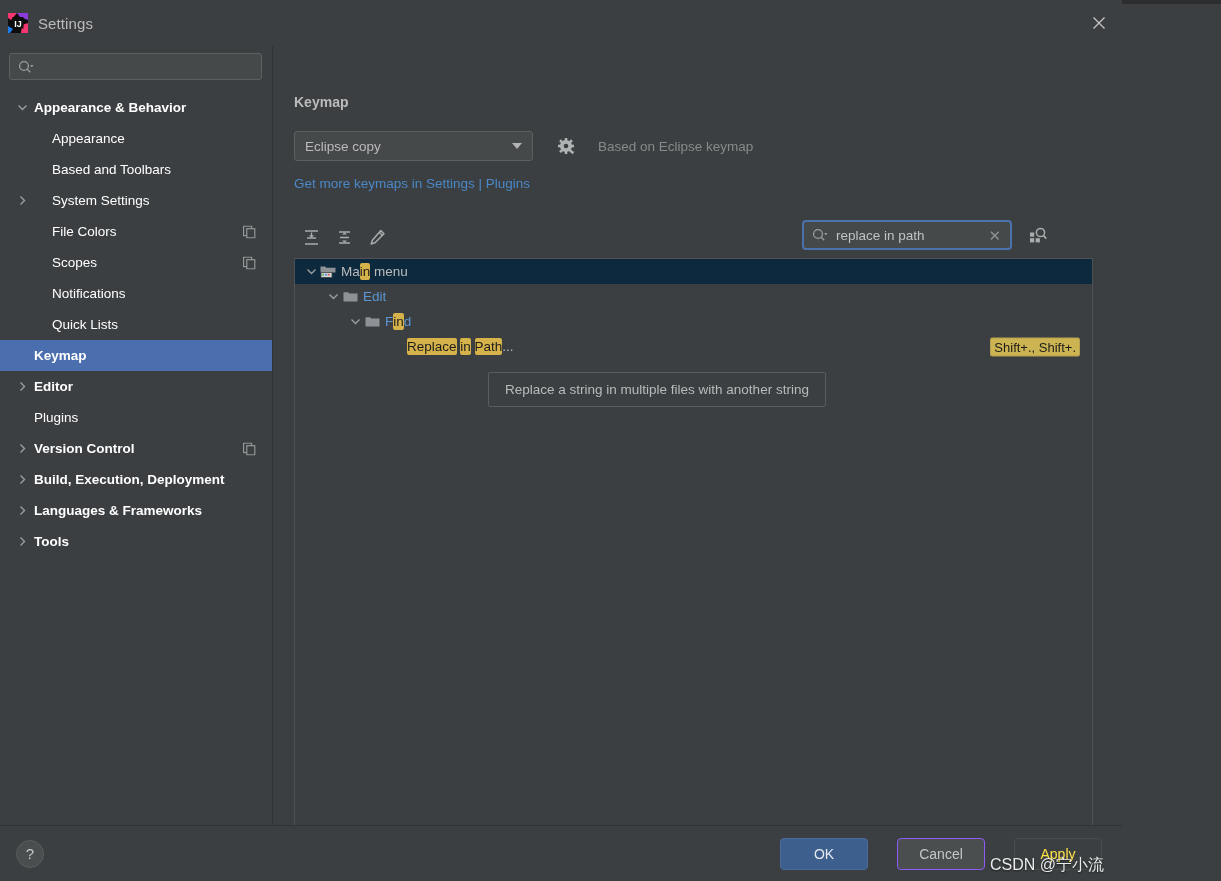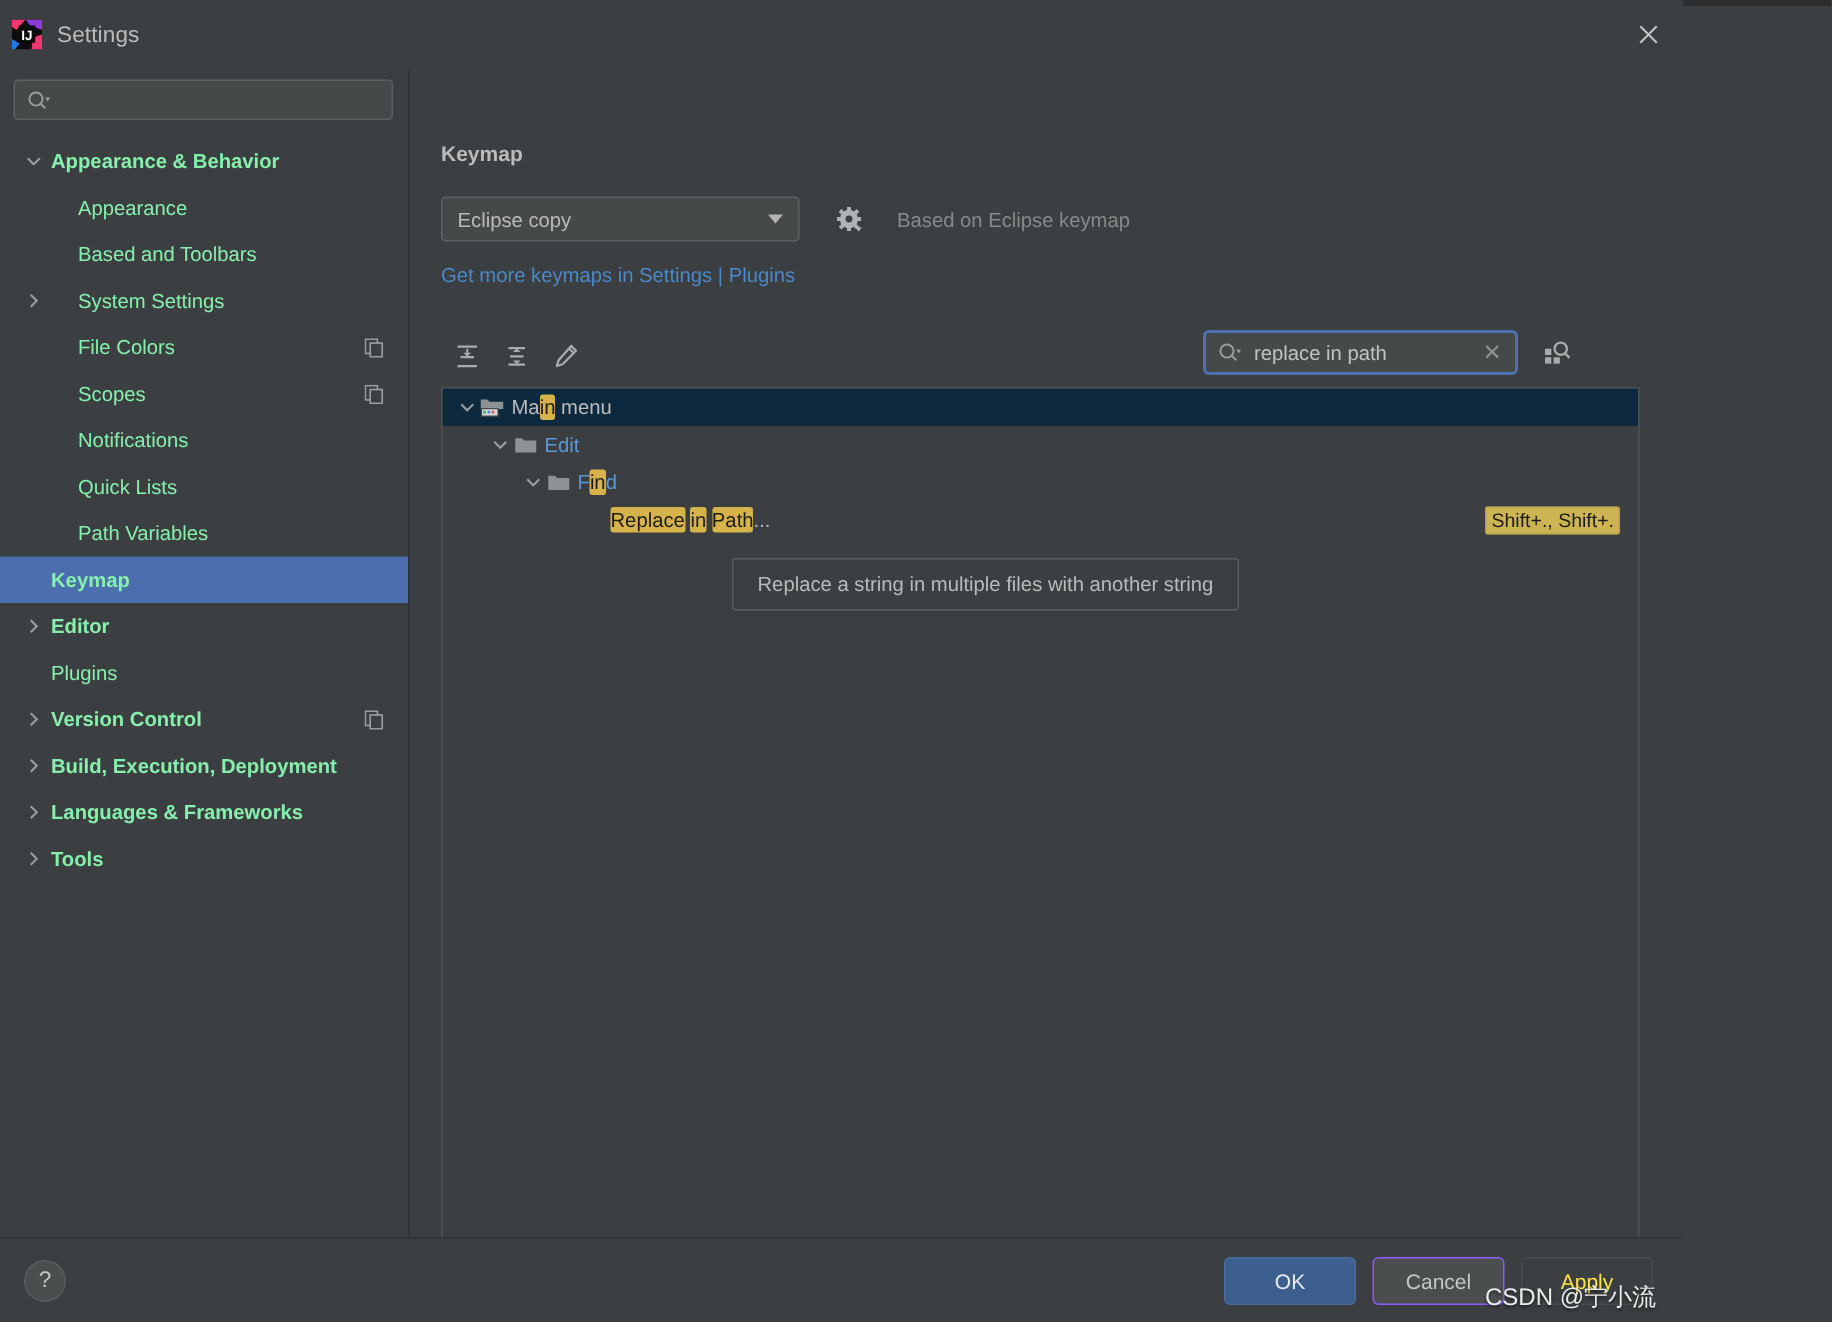--- a/index.html
+++ b/index.html
@@ -69,21 +69,21 @@
   }
   .search-glyph { display: flex; align-items: center; color: #9b9e9e; }
   .side-search-input {
     flex: 1; background: transparent; border: none; outline: none;
     color: #bbbbbb; font-size: 13px; font-family: "Liberation Sans", sans-serif;
     margin-left: 6px;
   }
   .tree-list { flex: 1; overflow: hidden; }
   .tree-row {
     height: 31px; display: flex; align-items: center;
-    color: #86efac; font-size: 13.5px;
+    color: #ffffff; font-size: 13.5px;
     position: relative;
     padding-right: 10px;
   }
   .tree-row.bold { font-weight: bold; }
   .tree-row.selected { background: #4b6eaf; }
   .tree-row .twisty {
     width: 16px; flex: 0 0 16px; display: flex;
     align-items: center; justify-content: center;
     color: #9b9e9e; margin-left: 14px;
   }
@@ -214,21 +214,21 @@
     position: relative;
     background: #3c3f41;
   }
   .help-btn {
     width: 28px; height: 28px; border-radius: 50%;
     background: #4a4e4f; border: 1px solid #5a5d5e;
     color: #c6c9c9; font-size: 15px;
     display: flex; align-items: center; justify-content: center;
   }
   .footer-actions {
-    margin-left: auto; display: flex; align-items: center; gap: 11px; text-align: center;
+    margin-left: auto; display: flex; align-items: center; gap: 29px; text-align: center;
   }
   .btn {
     height: 32px; min-width: 88px;
     border-radius: 4px; font-size: 14px;
     display: flex; align-items: center; justify-content: center;
     padding: 0 14px;
   }
   .btn.primary { background: #3c5f8e; color: #e6eaee; border: 1px solid #4a6c9b; }
   .btn.normal { background: #4a4e4f; color: #c4c7c7; border: 1px solid #8b5cf6; }
   .btn.disabled { background: #3c3f41; color: #fde047; border: 1px solid #4a4d4e; }
@@ -350,28 +350,20 @@
             </span>
             <span class="rowlabel">Notifications</span>
           </div>
           <div class="tree-row indent1">
             <span class="twisty spacer">
               <svg width="11" height="11" viewBox="0 0 11 11">
                 <path d="M3.5 1.5 L7.5 5.5 L3.5 9.5" stroke="#9b9e9e" stroke-width="1.4" fill="none"></path>
               </svg>
             </span>
             <span class="rowlabel">Quick Lists</span>
-          </div>
-          <div class="tree-row indent1">
-            <span class="twisty spacer">
-              <svg width="11" height="11" viewBox="0 0 11 11">
-                <path d="M3.5 1.5 L7.5 5.5 L3.5 9.5" stroke="#9b9e9e" stroke-width="1.4" fill="none"></path>
-              </svg>
-            </span>
-            <span class="rowlabel">Path Variables</span>
           </div>
           <div class="tree-row bold selected">
             <span class="twisty spacer">
               <svg width="11" height="11" viewBox="0 0 11 11">
                 <path d="M3.5 1.5 L7.5 5.5 L3.5 9.5" stroke="#9b9e9e" stroke-width="1.4" fill="none"></path>
               </svg>
             </span>
             <span class="rowlabel">Keymap</span>
           </div>
           <div class="tree-row bold">

